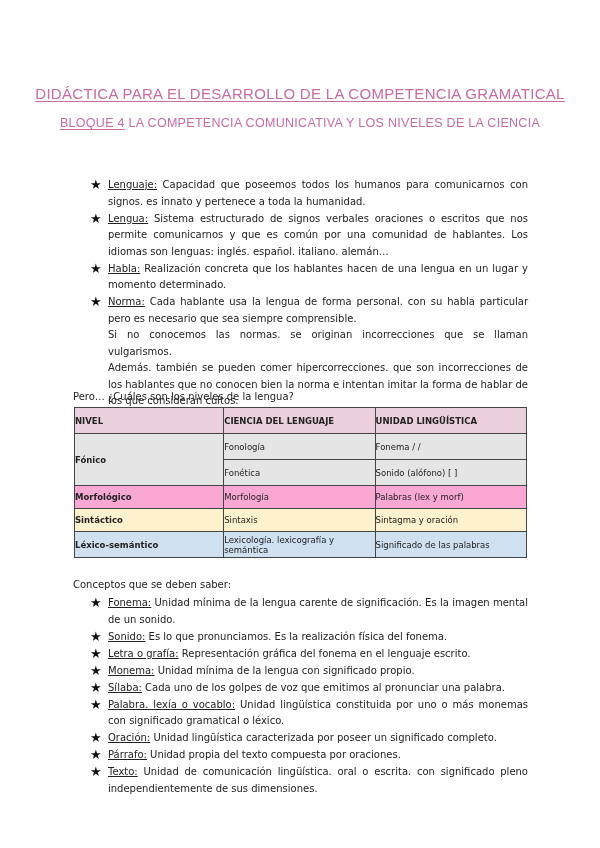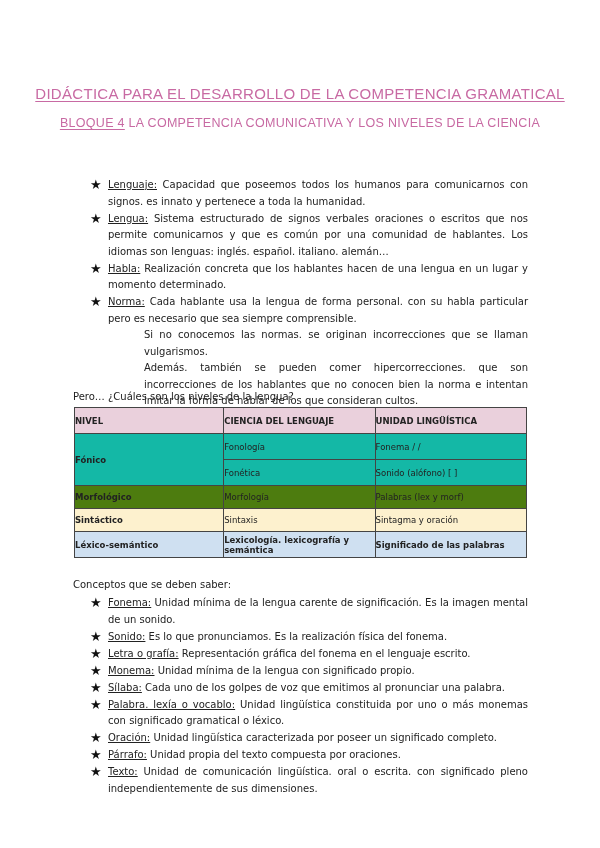--- a/index.html
+++ b/index.html
@@ -13,32 +13,32 @@
   .title2 .u { text-decoration: underline; text-underline-offset: 2px; }
   .para { position: absolute; left: 73px; width: 455px; font-size: 10px; line-height: 16.5px;
           text-align: justify; font-family: "DejaVu Sans", sans-serif; }
   .intro { top: 143px; }
   ul.stars { list-style: none; margin: 0; padding: 0; position: absolute; left: 90px; width: 438px; }
   ul.stars li { position: relative; padding-left: 18px; font-size: 10px; line-height: 16.5px; text-align: justify; margin-bottom: 0.5px; }
   ul.stars li .star { position: absolute; left: 0; top: 0; font-size: 13px; line-height: 16px; color: #111; }
   ul.stars li .term { text-decoration: underline; }
   .list1 { top: 177px; }
   .list2 { top: 595px; }
-  .extra { display: block; margin-left: 36px; }
+  .extra { display: block; }
   .pero { top: 389px; }
   .conceptos { top: 577px; }
   table.niv { position: absolute; left: 74px; top: 407px; width: 453px; border-collapse: collapse;
               font-size: 8.5px; font-family: "DejaVu Sans", sans-serif; }
   table.niv th, table.niv td { border: 1.6px solid #444; text-align: left; padding: 0; }
   table.niv th { background: #ead0dc; height: 25px; font-weight: bold; font-size: 8.5px; }
   table.niv td { height: 22px; }
-  .fon { background: #14b8a6; }
-  .mor { background: #4d7c0f; }
+  .fon { background: #e5e5e5; }
+  .mor { background: #f9a8d4; }
   .sin { background: #fdf1ce; }
-  .lex { background: #cfe0f1; font-weight: bold; }
+  .lex { background: #cfe0f1; }
   .bold { font-weight: bold; }
 </style>
 </head>
 <body>
 
 <div class="page">
 
   <div class="title title1">DIDÁCTICA PARA EL DESARROLLO DE LA COMPETENCIA GRAMATICAL</div>
   <div class="title title2">
     <span class="u">BLOQUE 4</span><span> LA COMPETENCIA COMUNICATIVA Y LOS NIVELES DE LA CIENCIA</span>

